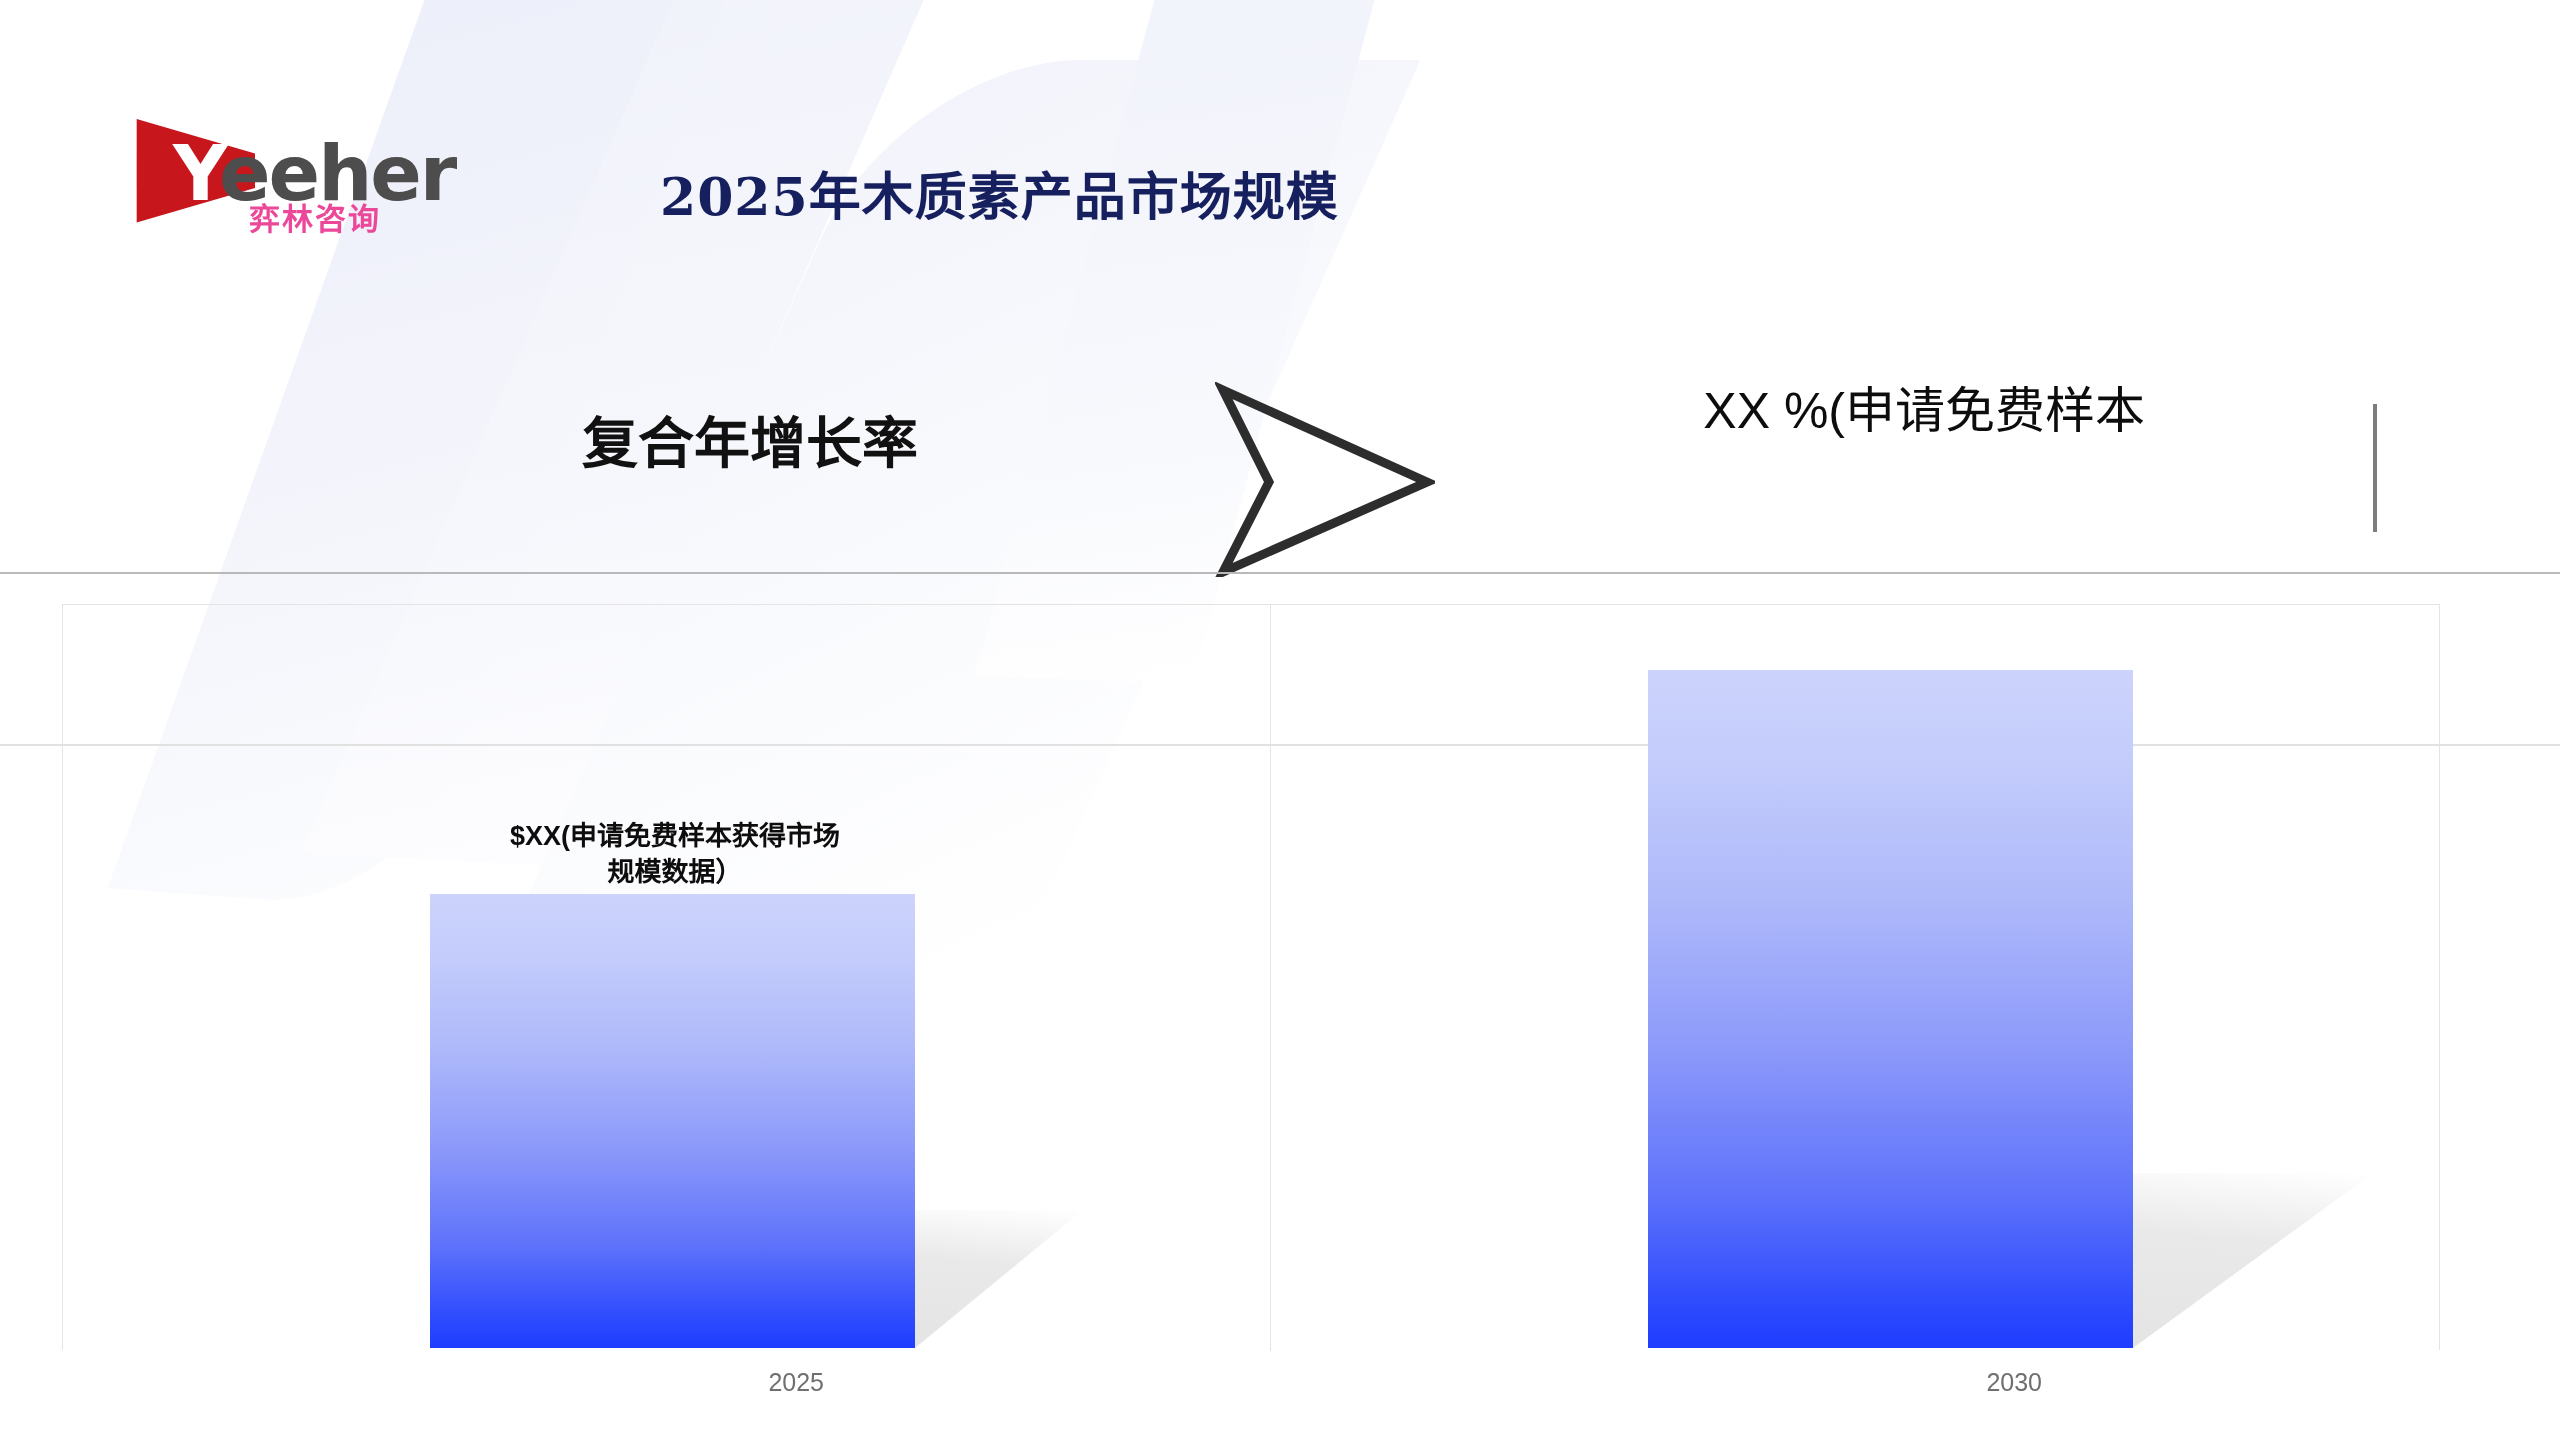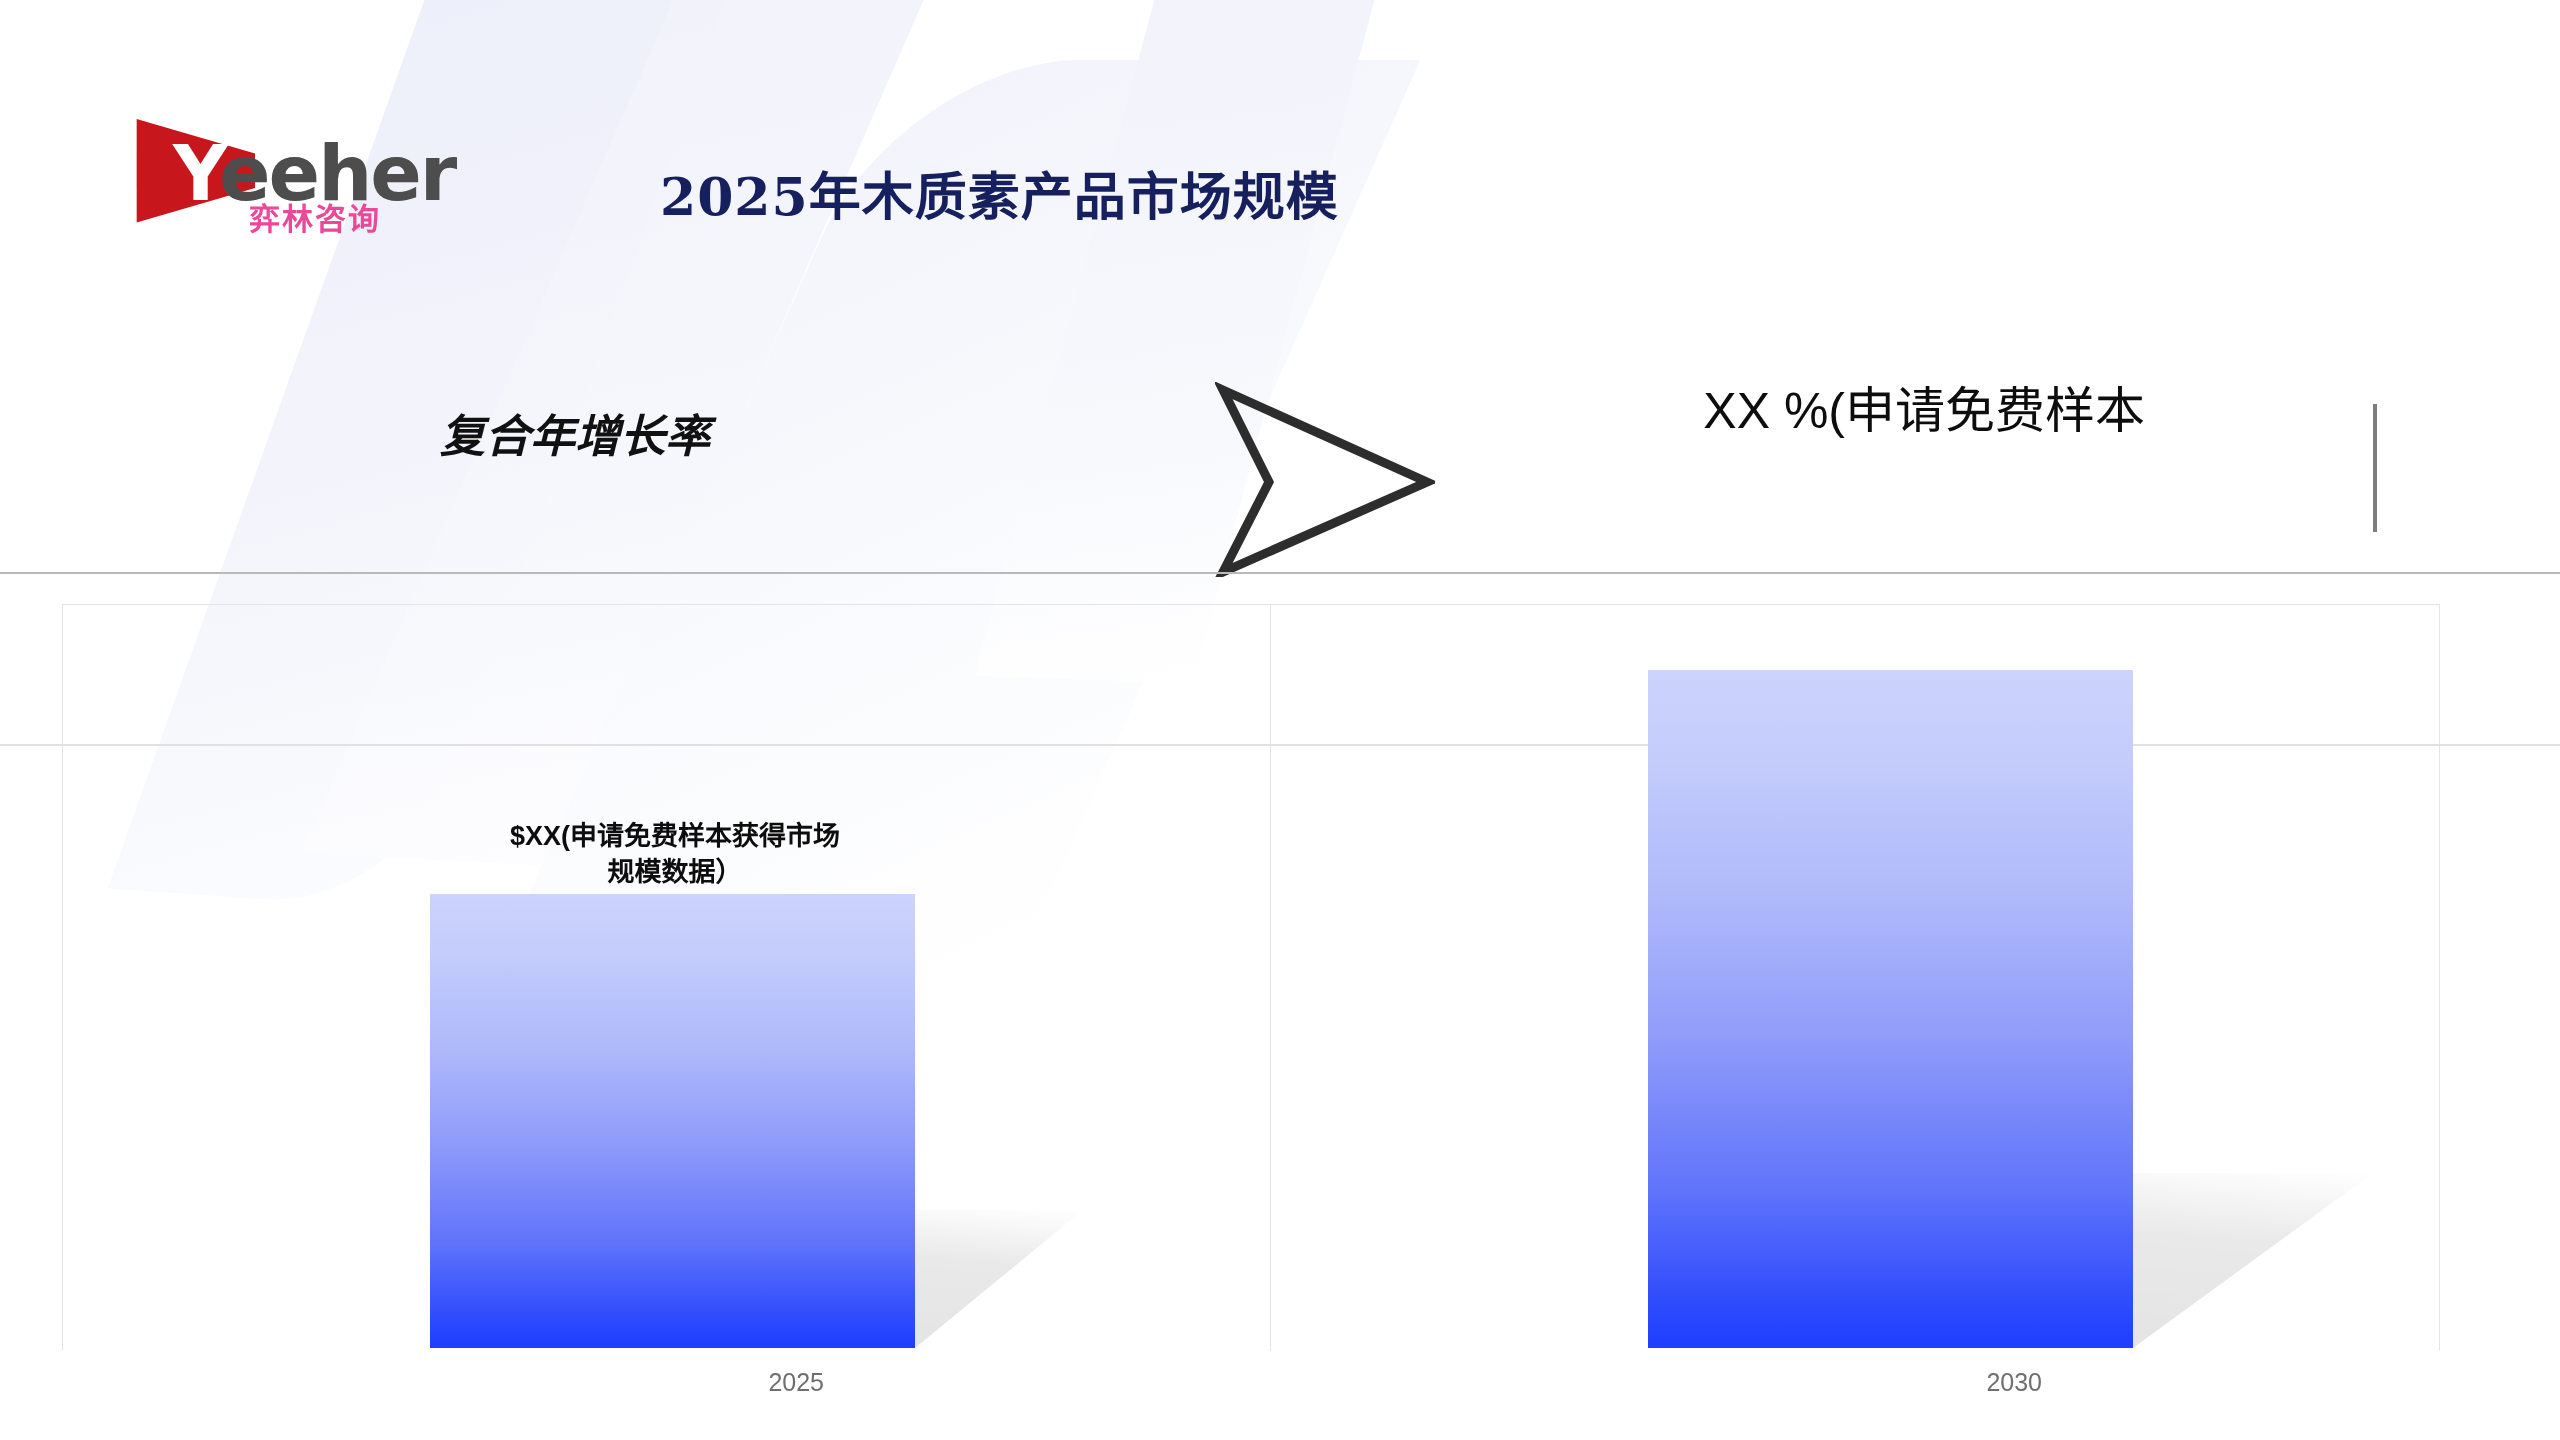--- a/index.html
+++ b/index.html
@@ -118,26 +118,26 @@
     letter-spacing: 1px;
     white-space: nowrap;
     line-height: 1.1;
   }
 
   
   .cagr-block {
     position: absolute;
     left: 440px; top: 410px;
     width: 620px;
-    font-size: 45px;
+    text-align: center;
+    font-size: 56px;
     font-weight: 700;
     color: #111111;
     line-height: 1.22;
     white-space: nowrap;
-    font-style: italic;
   }
 
   
   .arrow-wrap {
     position: absolute;
     left: 1215px; top: 382px;
     width: 220px; height: 195px;
   }
   .arrow-wrap svg { display: block; width: 100%; height: 100%; }
 

